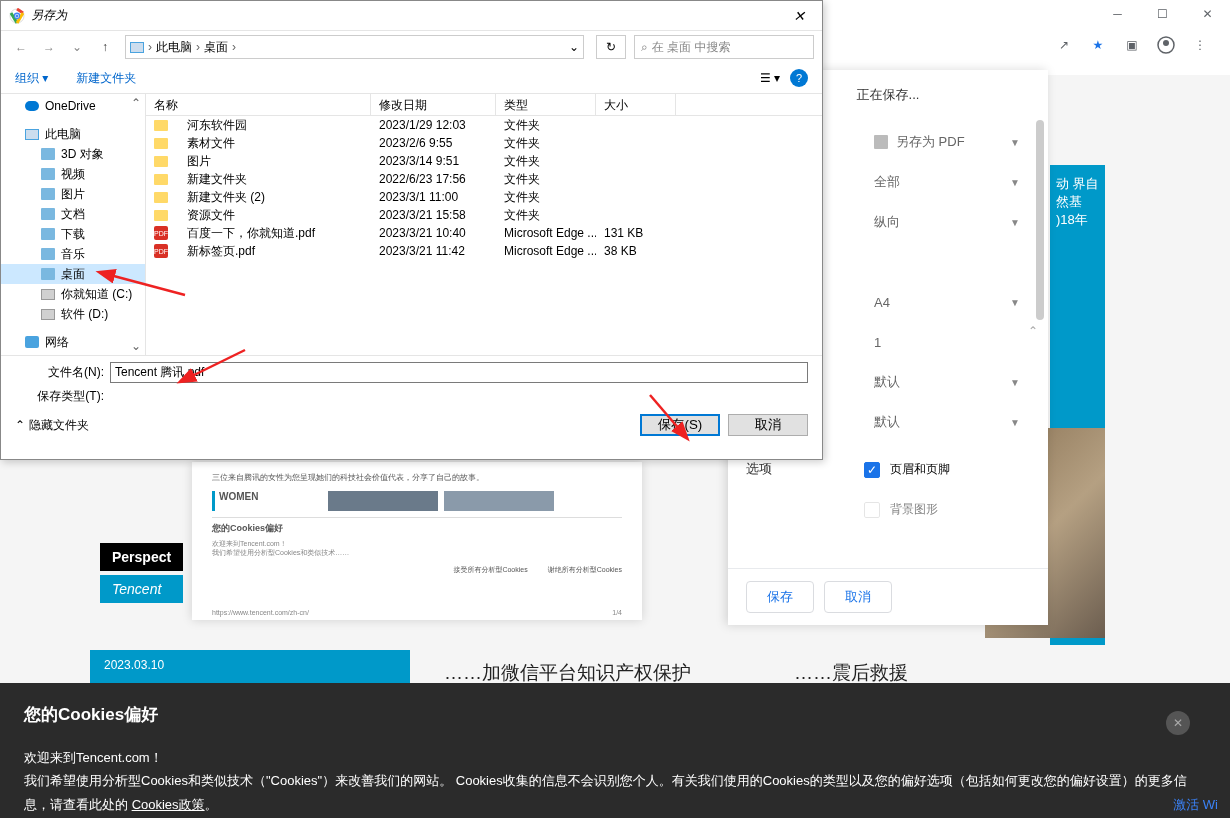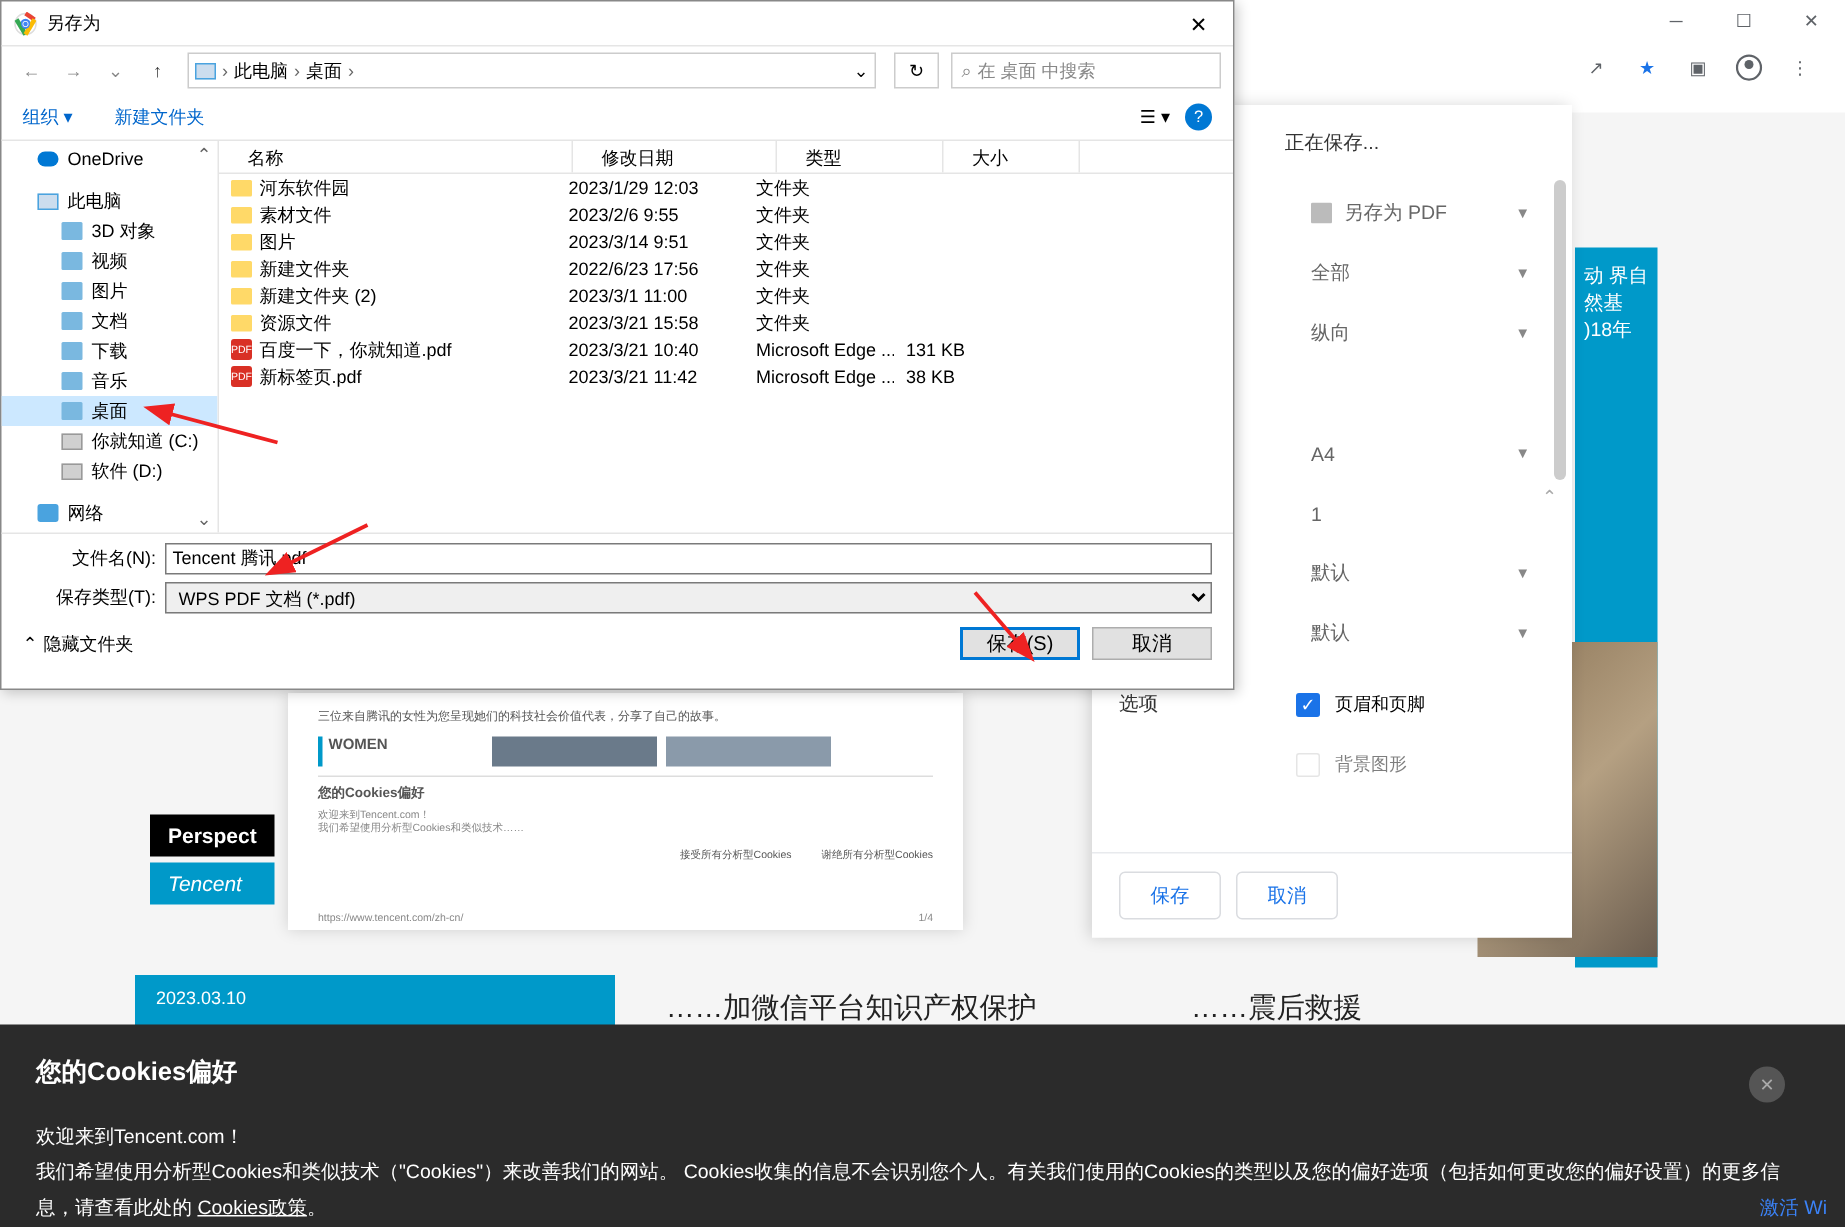--- a/index.html
+++ b/index.html
@@ -6,21 +6,21 @@
     body { font-family: "Microsoft YaHei", "Segoe UI", Arial, sans-serif; font-size: 12px; background: #fff; overflow: hidden; width: 1230px; height: 818px; position: relative; }
     
     
     .chrome-controls { position: absolute; top: 0; right: 0; height: 28px; display: flex; align-items: center; }
     .chrome-btn { width: 45px; height: 28px; display: flex; align-items: center; justify-content: center; color: #5f6368; }
     .chrome-toolbar { position: absolute; top: 35px; right: 20px; display: flex; align-items: center; gap: 14px; }
     .chrome-icon { width: 20px; height: 20px; display: flex; align-items: center; justify-content: center; color: #5f6368; }
     
     
     .file-dialog { position: absolute; top: 0; left: 0; width: 823px; height: 460px; background: #fff; border: 1px solid #888; box-shadow: 2px 2px 8px rgba(0,0,0,0.2); z-index: 100; }
-    .fd-titlebar { height: 30px; display: flex; align-items: center; padding: 0 8px; border-bottom: 1px solid #e5e5e5; }
+    .fd-titlebar { height: 30px; display: flex; align-items: center; padding: 0 8px; border-bottom: 1px solid #e5e5e5; font-style: italic; }
     .fd-titlebar .chrome-logo { width: 16px; height: 16px; margin-right: 6px; }
     .fd-title { flex: 1; font-size: 12px; }
     .fd-close { width: 30px; text-align: center; font-size: 14px; cursor: pointer; }
     .fd-nav { height: 32px; display: flex; align-items: center; padding: 0 8px; gap: 4px; }
     .fd-nav-btn { width: 24px; height: 24px; display: flex; align-items: center; justify-content: center; color: #888; }
     .fd-nav-btn.enabled { color: #333; }
     .fd-path { flex: 1; display: flex; align-items: center; border: 1px solid #ccc; height: 24px; padding: 0 4px; margin: 0 4px; }
     .fd-path .sep { margin: 0 4px; color: #666; }
     .fd-refresh { width: 30px; height: 24px; border: 1px solid #ccc; display: flex; align-items: center; justify-content: center; margin-left: 4px; }
     .fd-search { width: 180px; height: 24px; border: 1px solid #ccc; display: flex; align-items: center; padding: 0 6px; margin-left: 4px; color: #888; }
@@ -29,23 +29,23 @@
     .fd-help { width: 18px; height: 18px; border-radius: 50%; background: #0078d4; color: #fff; display: flex; align-items: center; justify-content: center; font-size: 11px; }
     .fd-body { display: flex; height: 262px; border-top: 1px solid #e5e5e5; }
     .fd-sidebar { width: 145px; border-right: 1px solid #e5e5e5; overflow-y: auto; position: relative; }
     .fd-sidebar-inner { padding: 2px 0; }
     .fd-side-item { height: 20px; display: flex; align-items: center; padding-left: 24px; gap: 6px; cursor: pointer; }
     .fd-side-item.l2 { padding-left: 40px; }
     .fd-side-item.selected { background: #cce8ff; }
     .fd-scroll-arrow { position: absolute; right: 2px; width: 14px; height: 14px; display:flex; align-items:center; justify-content:center; color:#666; }
     .fd-content { flex: 1; overflow: auto; }
     .fd-headers { display: flex; height: 22px; border-bottom: 1px solid #e5e5e5; }
-    .fd-header { padding: 3px 8px; border-right: 1px solid #e5e5e5; font-size: 12px; margin-left: 11px; }
+    .fd-header { padding: 3px 8px; border-right: 1px solid #e5e5e5; font-size: 12px; }
     .fd-row { display: flex; height: 18px; align-items: center; }
-    .fd-cell { padding: 0 8px; display: flex; align-items: center; gap: 5px; overflow: hidden; white-space: nowrap; }
+    .fd-cell { padding: 0 8px; display: flex; align-items: center; gap: 19px; overflow: hidden; white-space: nowrap; }
     .fd-folder-icon { width: 14px; height: 11px; background: #ffd968; border-radius: 1px; flex-shrink: 0; }
     .fd-pdf-icon { width: 14px; height: 14px; background: #d93025; color: #fff; font-size: 7px; display:flex; align-items:center; justify-content:center; border-radius:2px; flex-shrink:0; }
     .col-name { width: 225px; }
     .col-date { width: 125px; }
     .col-type { width: 100px; }
     .col-size { width: 80px; text-align: right; padding-right: 20px; }
     .fd-bottom { padding: 6px 14px; border-top: 1px solid #e5e5e5; }
     .fd-field-row { display: flex; align-items: center; margin-bottom: 5px; }
     .fd-field-label { width: 95px; text-align: right; padding-right: 6px; }
     .fd-field-input { flex: 1; height: 21px; border: 1px solid #7a7a7a; padding: 0 4px; font-size: 12px; }
@@ -422,21 +422,20 @@
         </div>
     </div>
   </div>
   <div class="fd-bottom">
     <div class="fd-field-row">
       <span class="fd-field-label">文件名(N):</span>
       <input class="fd-field-input" value="Tencent 腾讯.pdf" style="">
     </div>
     <div class="fd-field-row">
       <span class="fd-field-label">保存类型(T):</span>
-      <select class="fd-field-input combo"><option>WPS PDF 文档 (*.pdf)</option></select>
     </div>
     <div class="fd-actions">
       <span class="fd-hidden-toggle">
         <span>⌃</span>
         <span>隐藏文件夹</span>
       </span>
       <div class="fd-buttons">
         <button class="fd-btn primary">保存(S)</button>
         <button class="fd-btn">取消</button>
       </div>

